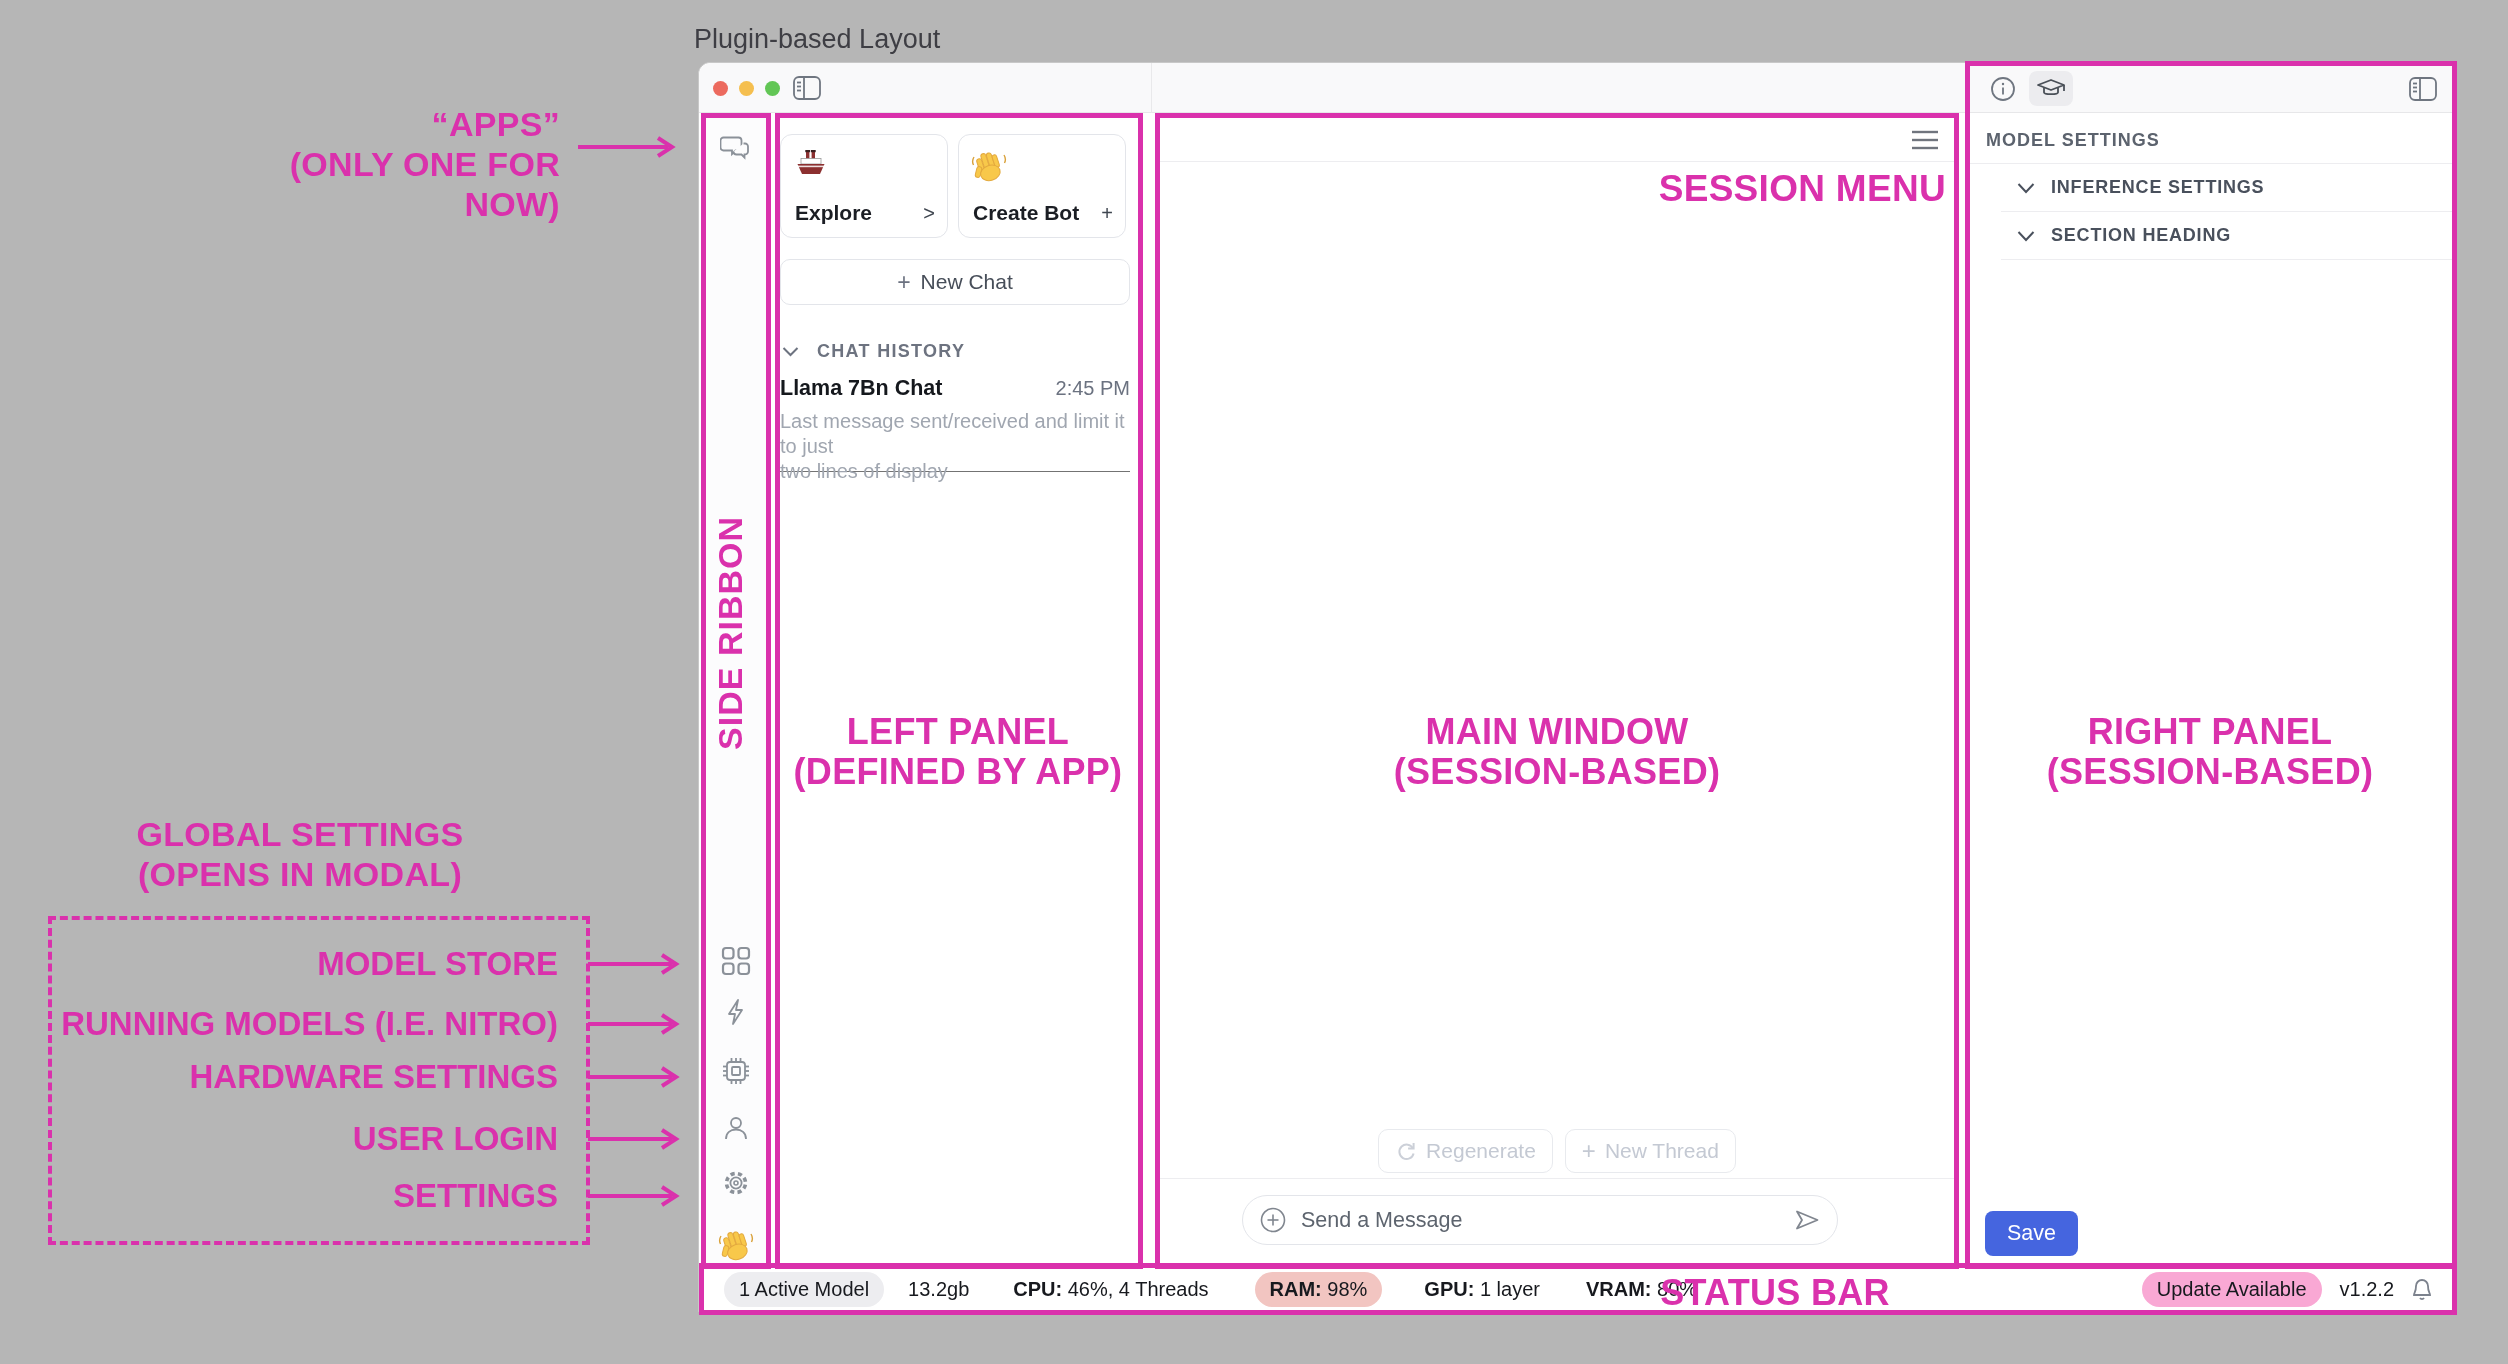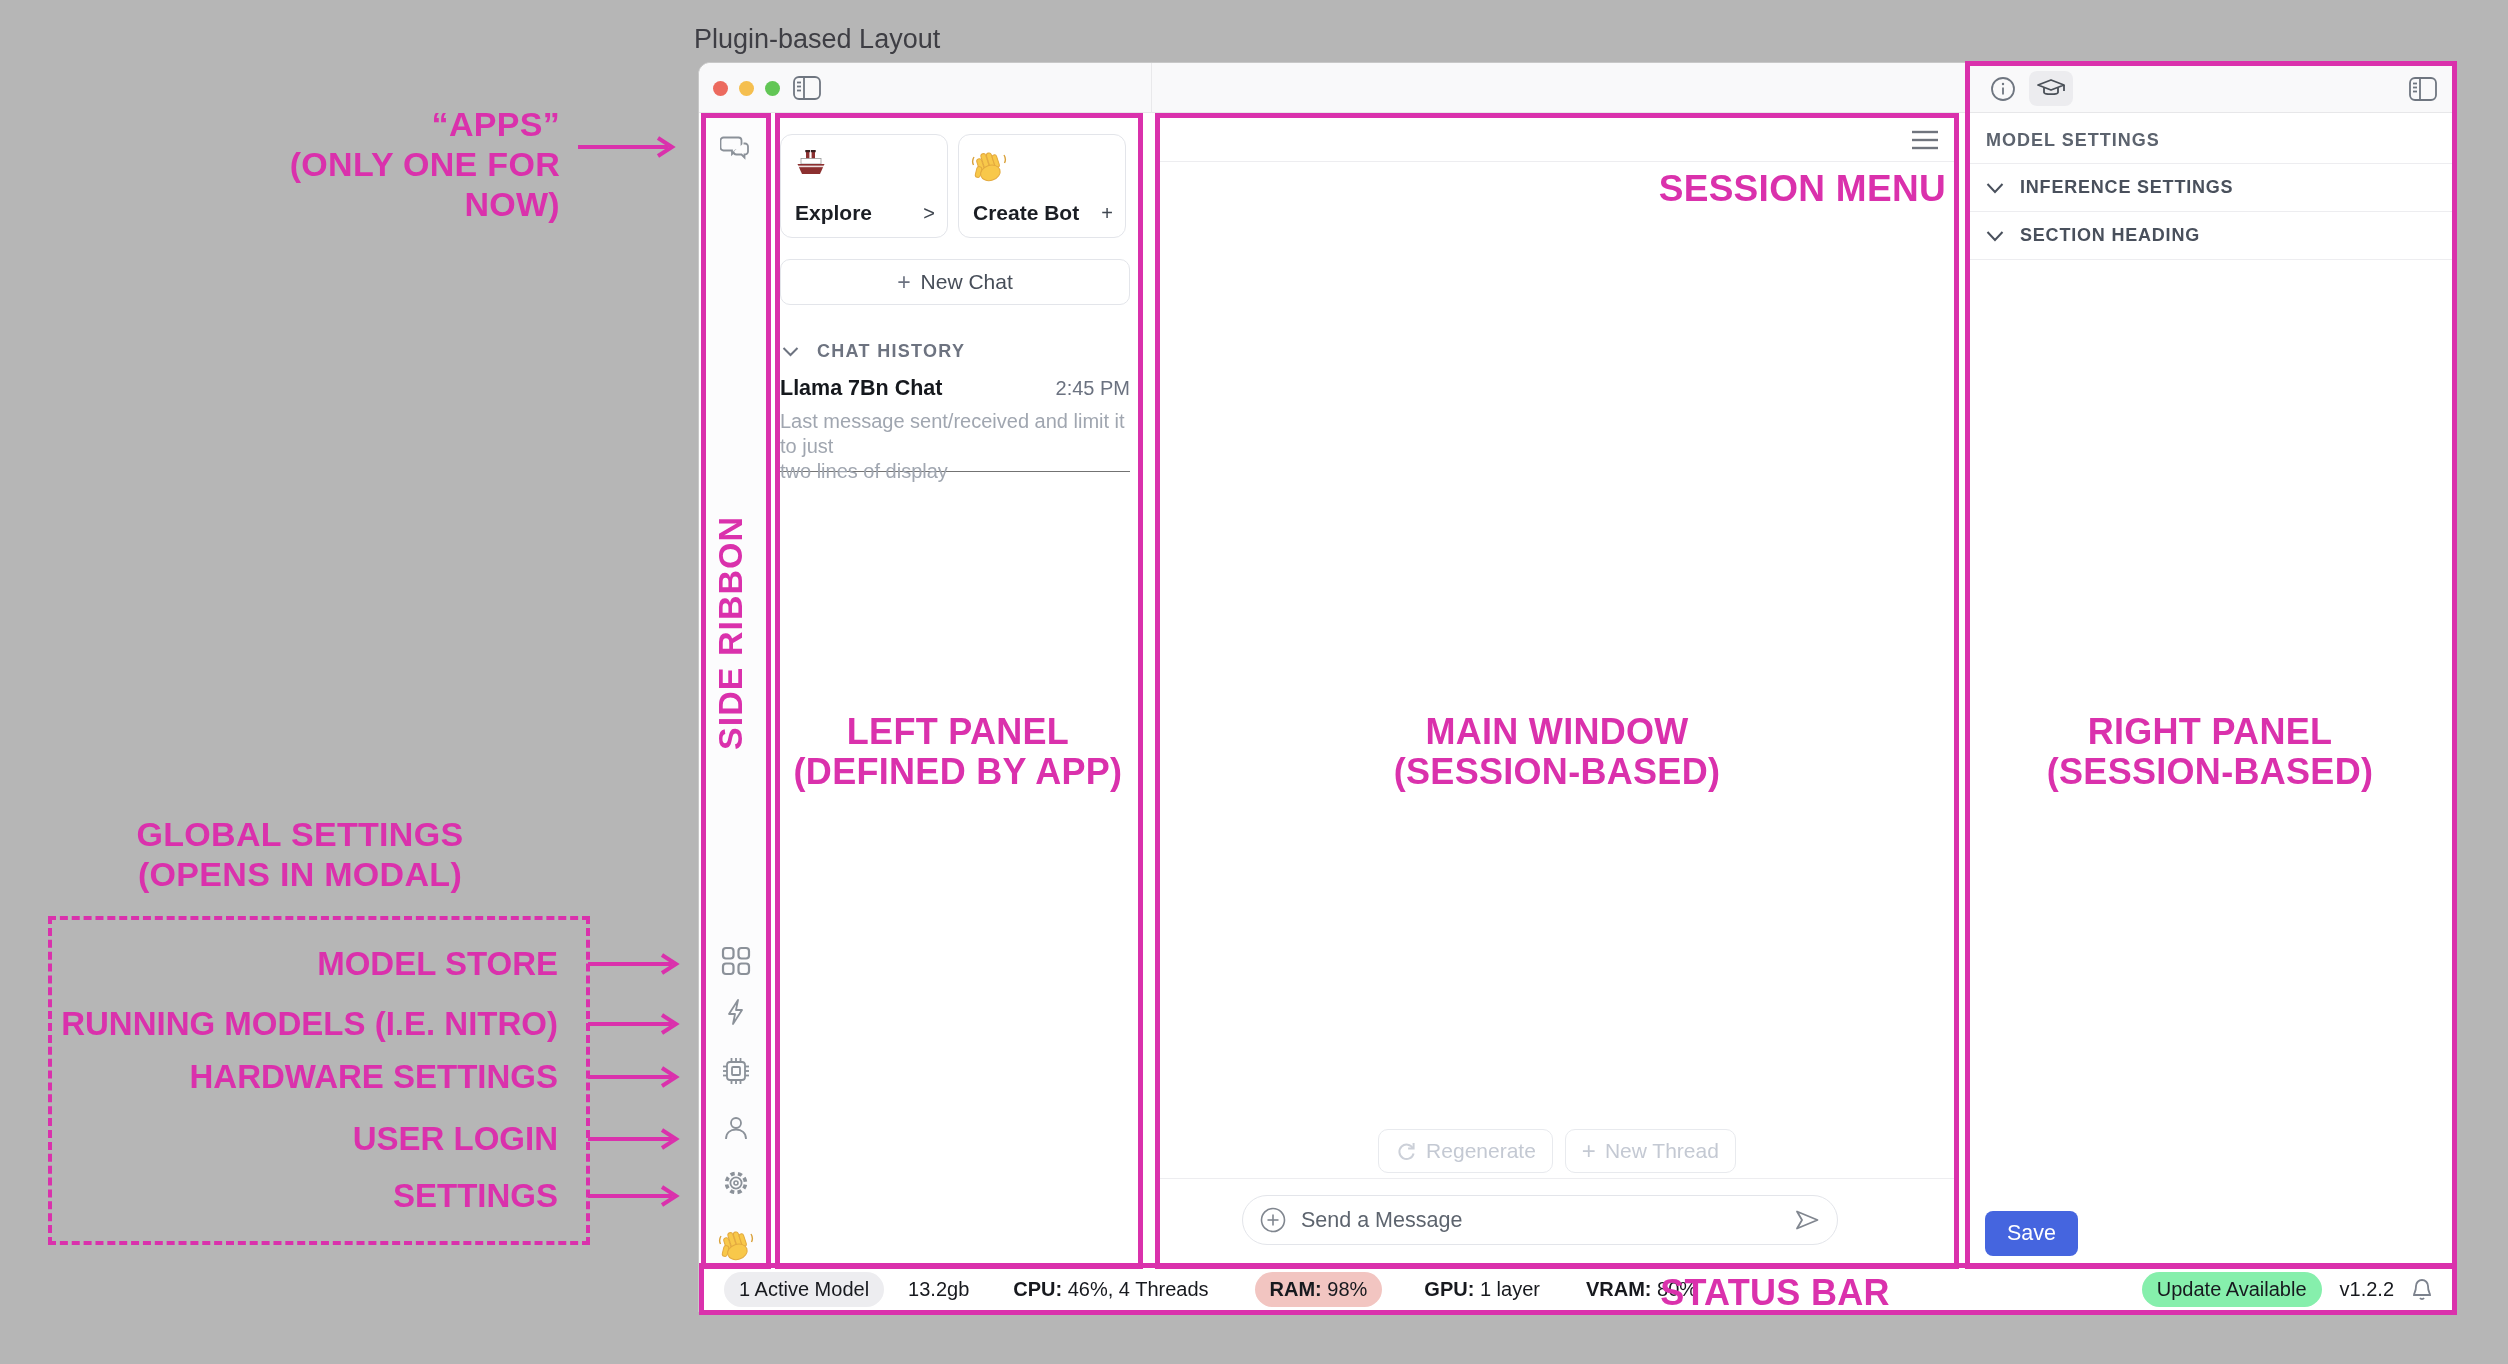--- a/index.html
+++ b/index.html
@@ -57,21 +57,21 @@
                font-size:21px; display:flex; align-items:center; gap:9px; padding:0 16px; }
   .mw-div { position:absolute; left:0; top:1060px; right:0; height:1px; background:#ededf0; }
   .composer { position:absolute; left:82px; top:1077px; width:596px; height:50px; border:1.5px solid #e3e5ea;
               border-radius:26px; background:#fff; display:flex; align-items:center; padding:0 16px; gap:14px; }
   .composer input { border:none; outline:none; flex:1; font-size:21.5px; color:#1d4ed8; font-family:"Liberation Sans", sans-serif; background:transparent; }
   .composer input::placeholder { color:#5d646e; opacity:1; }
 
   
   .rp-row { display:flex; align-items:center; border-bottom:1px solid #ededf0; padding-left:16px; gap:16px; }
   .rp-heading { height:46px; font-size:18px; font-weight:700; letter-spacing:1px; color:#5c636e; }
-  .rp-section { height:48px; }
+  .rp-section { height:48px;margin-left:31px; }
   .rp-section .slabel { font-size:18px; font-weight:700; letter-spacing:0.8px; color:#49505c; }
   .save-btn { position:absolute; left:15px; top:1093px; padding:10px 22px; border:none; border-radius:8px;
               color:#fff; font-size:21.5px; font-family:"Liberation Sans", sans-serif; }
 
   
   .pill { border-radius:999px; padding:6px 15px; }
   .sb-strong { font-weight:700; }
   .sb-bell { margin-left:16px; display:flex; align-items:center; }
 
   
@@ -327,21 +327,21 @@
       <button class="save-btn" style="background:#4565DF">Save</button>
     </div>
 
     <div class="panel statusbar">
       <span class="pill" style="background:#EDEDF0">1 Active Model</span>
       <span style="margin-left:24px">13.2gb</span>
       <span style="margin-left:44px"><b class="sb-strong">CPU:</b><span> 46%, 4 Threads</span></span>
       <span class="pill" style="margin-left:46px; background:#F2C5C1"><b class="sb-strong">RAM:</b><span> 98%</span></span>
       <span style="margin-left:42px"><b class="sb-strong">GPU:</b><span> 1 layer</span></span>
       <span style="margin-left:46px"><b class="sb-strong">VRAM:</b><span> 80%</span></span>
-      <span class="pill" style="margin-left:auto; background:#86efac">Update Available</span>
+      <span class="pill" style="margin-left:auto; background:#f9a8d4">Update Available</span>
       <span style="margin-left:18px">v1.2.2</span>
       <span class="sb-bell">
         <svg width="24" height="25" viewBox="0 0 24 25" fill="none" stroke="#7c828d" stroke-width="1.8">
           <path d="M4 18 h16 c0 -2.6 -2 -2.6 -2 -9 a6 6 0 0 0 -12 0 c0 6.4 -2 6.4 -2 9 z"></path>
           <path d="M10 21 a2.4 2.4 0 0 0 4 0"></path>
         </svg>
       </span>
     </div>
 
     <div class="pinkbox" style="left:2px;  top:50px;  width:70px;  height:1156px;"></div>

